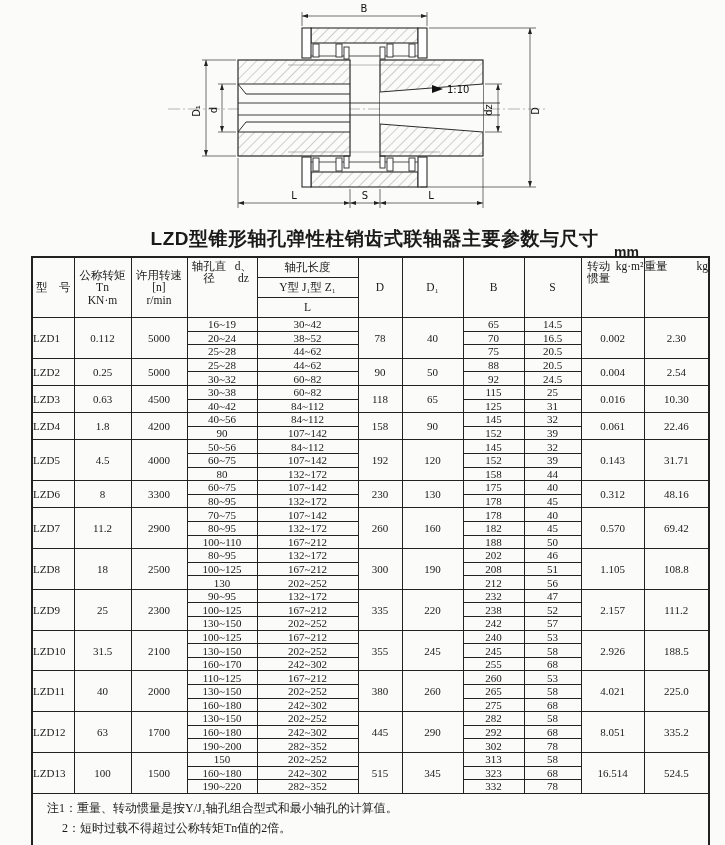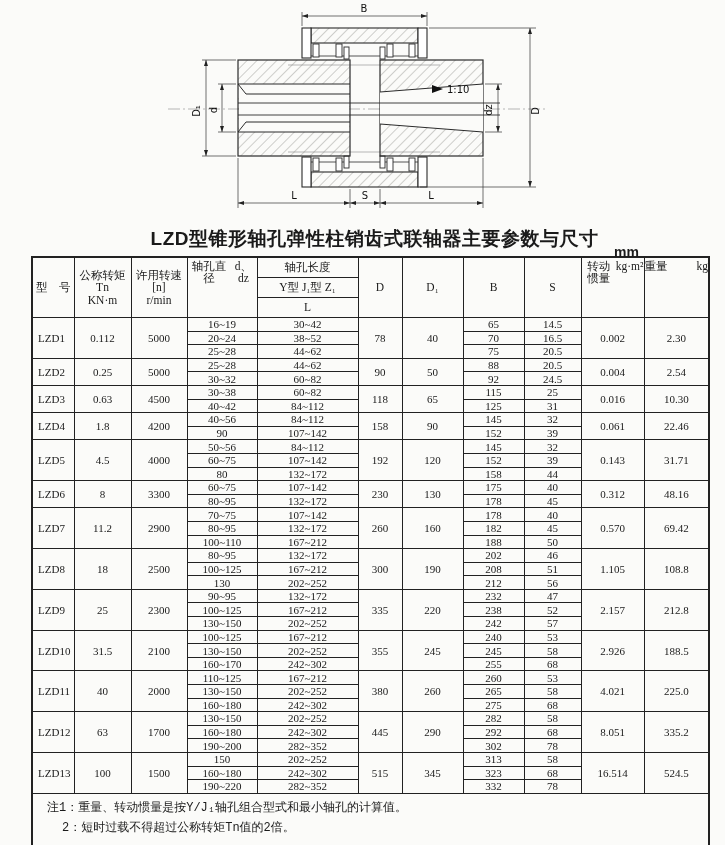--- a/index.html
+++ b/index.html
@@ -19,23 +19,23 @@
     border-collapse:collapse;table-layout:fixed;width:677px;
     margin:6px 0 0 31px;border:2px solid #222;
   }
   th,td{
     border:1px solid #222;text-align:center;font-size:11px;
     line-height:1.1;padding:0;font-weight:normal;overflow:hidden;
   }
   thead th{font-size:11.5px;}
   thead .h-sub{height:19px;}
   tbody td{height:12.6px;}
-  .model-cell{text-align:left;padding-left:5px;}
+  .model-cell{text-align:left;}
   .stack{display:flex;flex-direction:row;justify-content:space-between;height:56px;padding:1px 0;}
-  .notes-cell{text-align:left;font-size:12px;padding:5px 6px 7px 14px;line-height:1.65;font-family:Liberation Mono, monospace;}
+  .notes-cell{text-align:left;font-size:12px;padding:5px 6px 7px 14px;line-height:1.65;}
   .note-line2{padding-left:15px;}
   svg text{font-family:"DejaVu Sans","Liberation Sans",sans-serif;font-size:10px;fill:#111;}
 </style>
 </head>
 <body>
 
 <svg class="drawing" width="725" height="222" viewBox="0 0 725 222">
   <defs>
     <pattern id="hatch" width="7" height="7" patternUnits="userSpaceOnUse" patternTransform="rotate(45)">
       <line x1="0" y1="0" x2="0" y2="7" stroke="#8a8a85" stroke-width="0.8"></line>
@@ -389,21 +389,21 @@
         <td rowspan="3" class="model-cell">LZD9</td>
         <td rowspan="3">25</td>
         <td rowspan="3">2300</td>
         <td>90~95</td>
         <td>132~172</td>
         <td rowspan="3">335</td>
         <td rowspan="3">220</td>
         <td>232</td>
         <td>47</td>
         <td rowspan="3">2.157</td>
-        <td rowspan="3">212.8</td>
+        <td rowspan="3">111.2</td>
       </tr>
       <tr>
         <td>100~125</td>
         <td>167~212</td>
         <td>238</td>
         <td>52</td>
       </tr>
       <tr>
         <td>130~150</td>
         <td>202~252</td>

